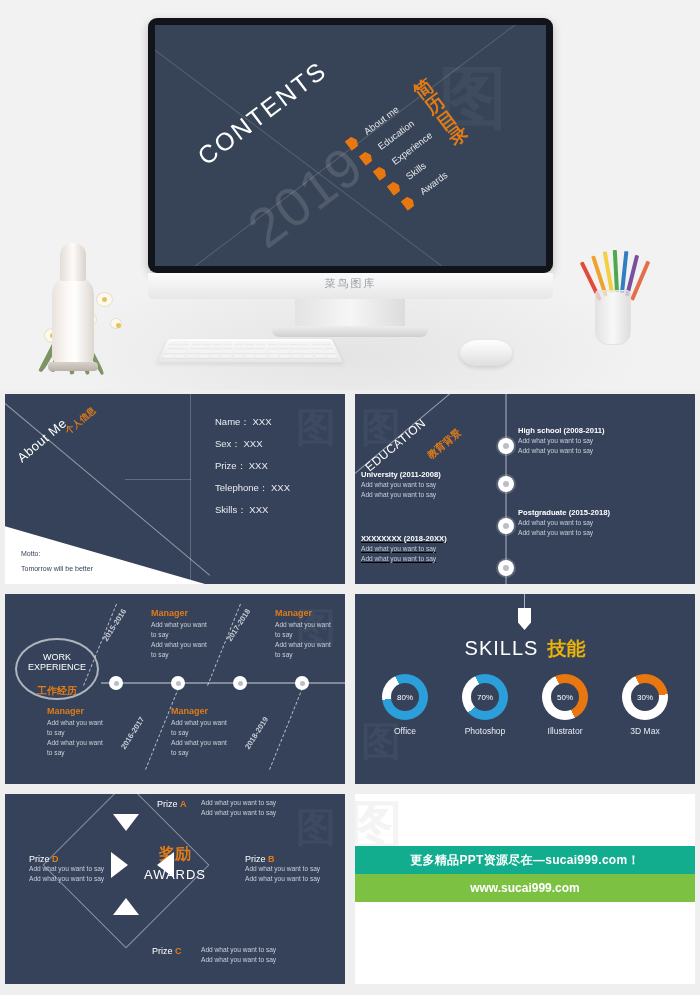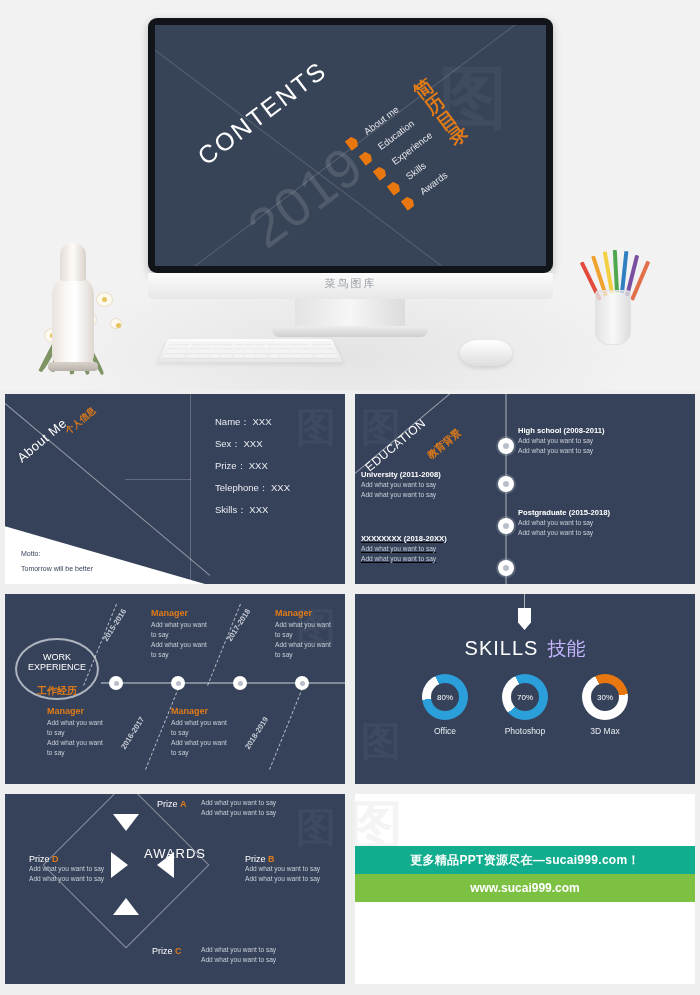--- a/index.html
+++ b/index.html
@@ -144,21 +144,21 @@
   .we-blk { position:absolute; width:78px; }
   .we-blk .t { color:#e07b18; font-size:9px; font-weight:bold; margin-bottom:2px; }
   .we-blk .s { color:#c9cfd9; font-size:6.6px; line-height:1.5; }
 
   
   .sk-line { position:absolute; left:169px; top:-8px; width:1.4px; height:24px; background:rgba(255,255,255,.6); }
   .sk-pin { position:absolute; left:163px; top:14px; width:13px; height:22px; background:#fff;
     clip-path: polygon(0 0, 100% 0, 100% 66%, 50% 100%, 0 66%); }
   .sk-title { position:absolute; left:0; right:0; top:42px; text-align:center; }
   .sk-title .en { color:#fff; font-size:20px; letter-spacing:1px; }
-  .sk-title .cn { color:#c4b5fd; font-size:19px; font-weight:normal; margin-left:9px; }
+  .sk-title .cn { color:#eab308; font-size:19px; font-weight:bold; margin-left:9px; }
   .sk-row { position:absolute; left:0; right:0; top:80px; display:flex; justify-content:center; gap:22px; }
   .sk-item { width:58px; text-align:center; }
   .donut { position:relative; width:46px; height:46px; margin:0 auto; border-radius:50%; }
   .donut:after { content:""; position:absolute; left:9px; top:9px; width:28px; height:28px;
     background:#36425a; border-radius:50%; }
   .donut span { position:absolute; inset:0; display:flex; align-items:center; justify-content:center;
     z-index:2; color:#fff; font-size:8px; }
   .sk-lbl { margin-top:6px; color:#e9ecf1; font-size:8.5px; }
 
   
@@ -451,32 +451,39 @@
             </div>
           <div class="sk-lbl">Office</div>
         </div>
         <div class="sk-item">
           <div class="donut" id="dn1" style="background: conic-gradient(from -25deg, rgb(43, 159, 217) 0deg, rgb(43, 159, 217) 252deg, rgb(255, 255, 255) 252deg, rgb(255, 255, 255) 360deg);">
               <span>70%</span>
             </div>
           <div class="sk-lbl">Photoshop</div>
         </div>
         <div class="sk-item">
+          <div class="donut" id="dn2" style="background: conic-gradient(from -25deg, rgb(232, 119, 15) 0deg, rgb(232, 119, 15) 180deg, rgb(255, 255, 255) 180deg, rgb(255, 255, 255) 360deg);">
+              <span>50%</span>
+            </div>
+          <div class="sk-lbl">Illustrator</div>
+        </div>
+        <div class="sk-item">
           <div class="donut" id="dn3" style="background: conic-gradient(from -25deg, rgb(232, 119, 15) 0deg, rgb(232, 119, 15) 108deg, rgb(255, 255, 255) 108deg, rgb(255, 255, 255) 360deg);">
               <span>30%</span>
             </div>
           <div class="sk-lbl">3D Max</div>
         </div>
       </div>
     </div>
 
     <div class="slide sl r3">
       <div class="slide-wm">图</div>
       <div class="aw-dia"></div>
       <div class="aw-center">
+        <div class="cn">奖励</div>
         <div class="en">AWARDS</div>
       </div>
 
       <div class="tri tri-d" style="left:108px;top:20px;"></div>
       <div class="tri tri-l" style="left:152px;top:58px;"></div>
       <div class="tri tri-u" style="left:108px;top:104px;"></div>
       <div class="tri tri-r" style="left:106px;top:58px;"></div>
 
       <div class="pz" style="left:152px;top:5px;">
         <div class="t"><span>Prize </span><b>A</b></div>

